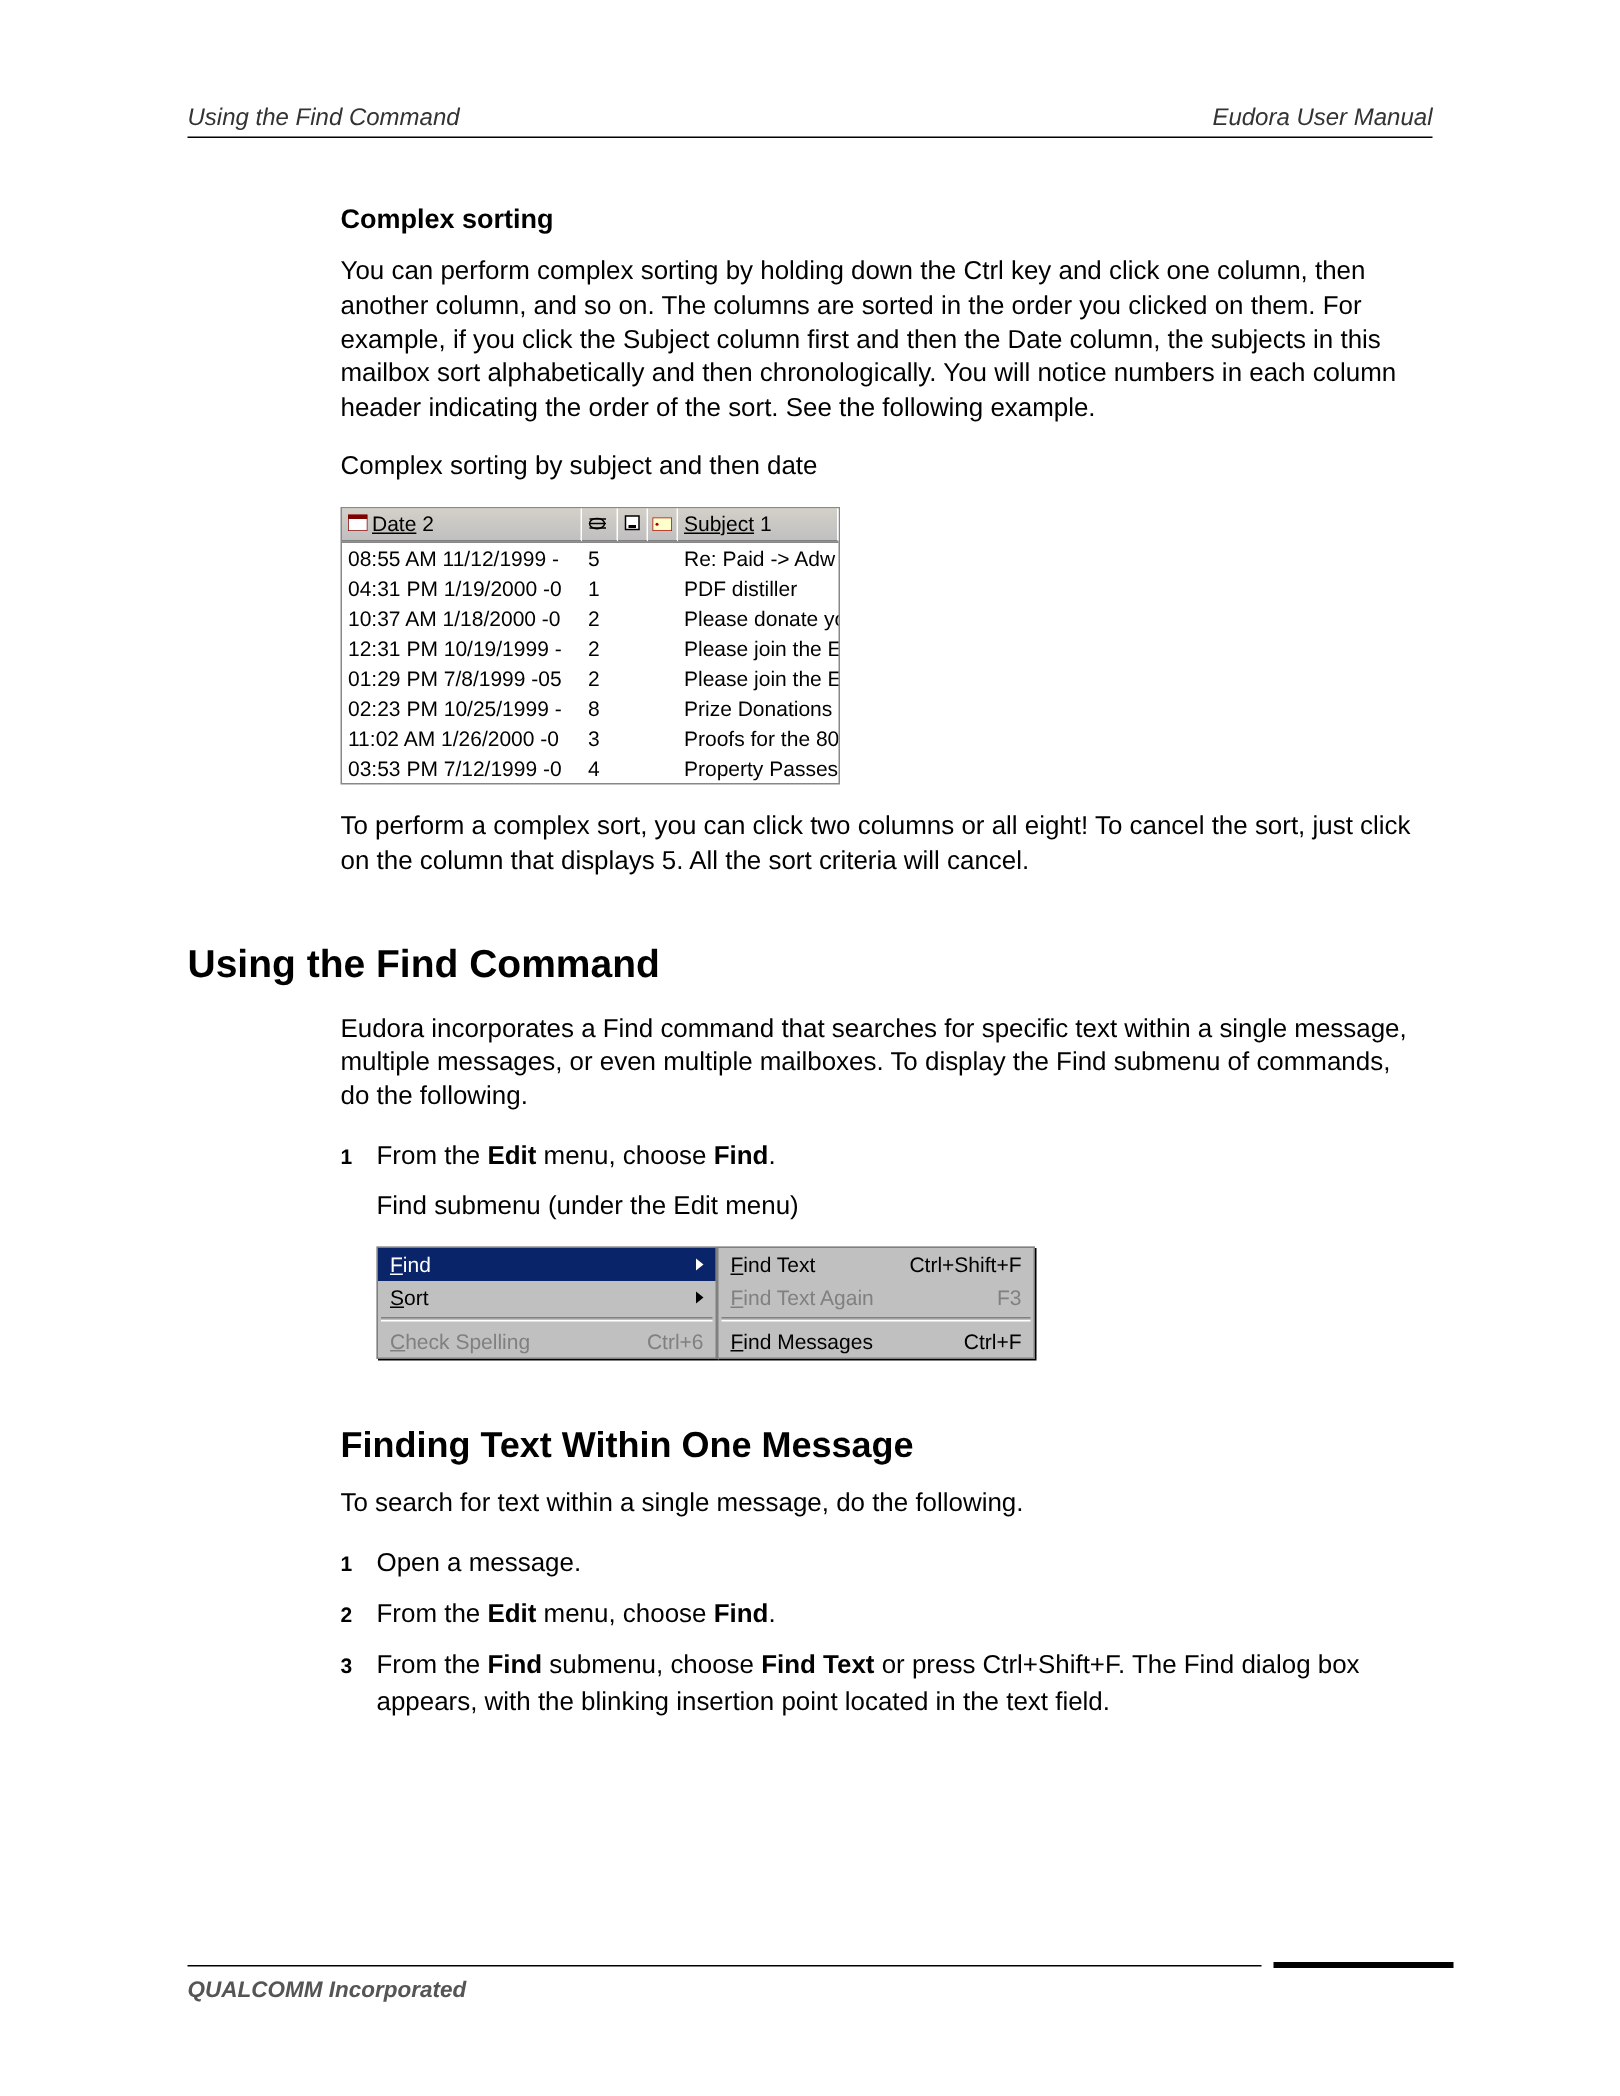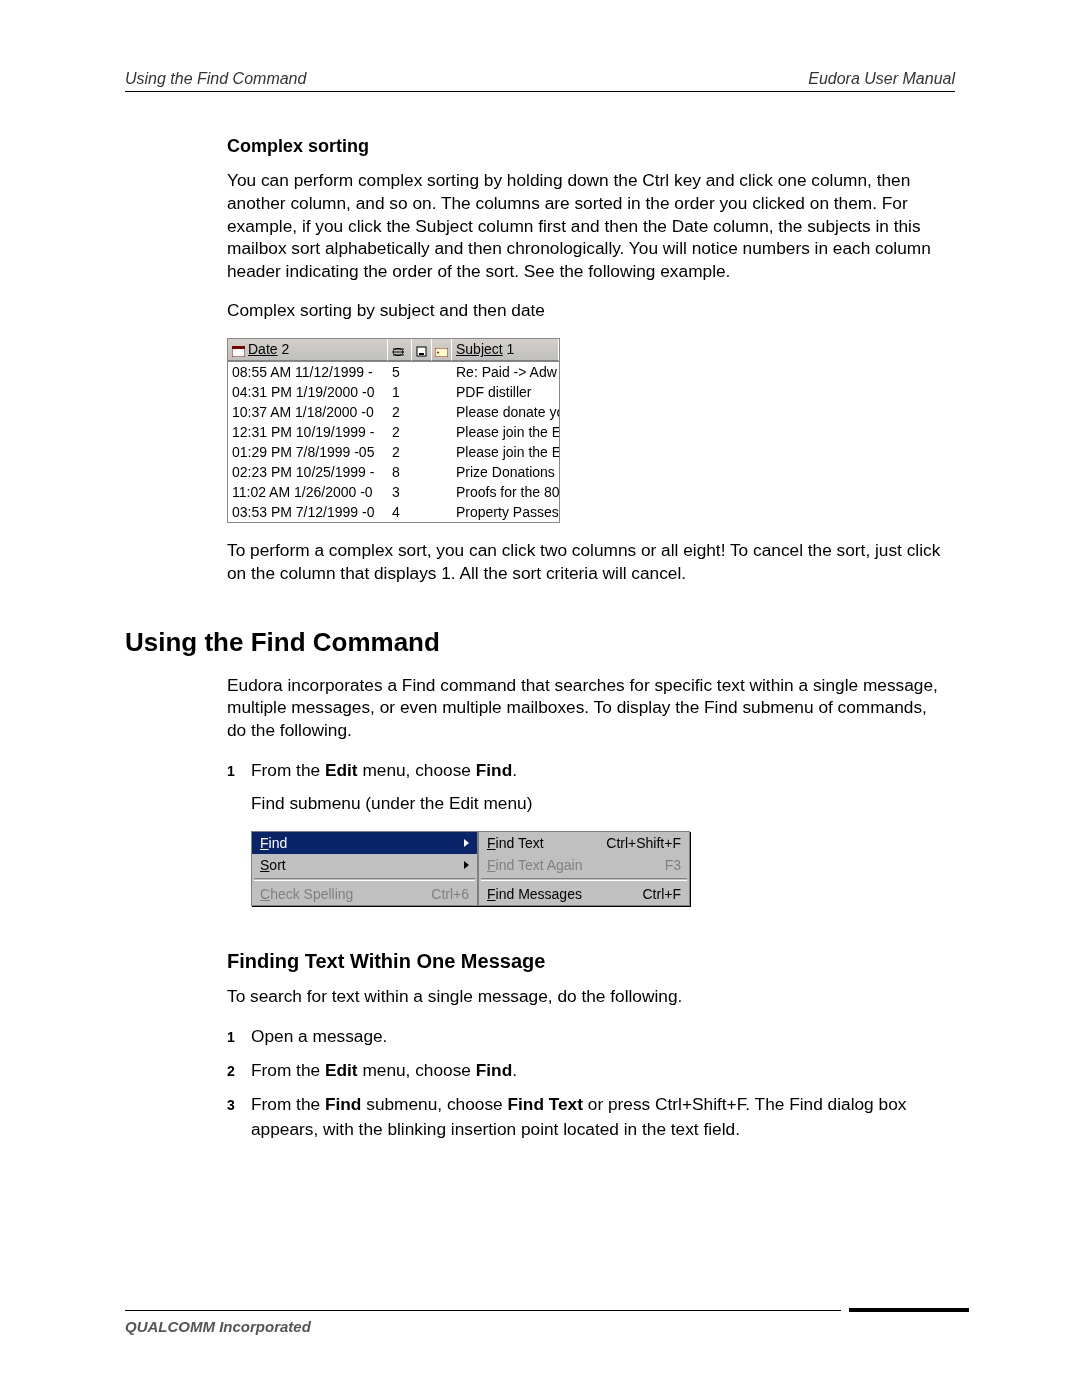--- a/index.html
+++ b/index.html
@@ -46,21 +46,21 @@
   }
   .h2 {
     font-family: Arial, Helvetica, sans-serif;
     font-weight: bold;
     font-size: 26px;
     margin: 42px 0 16px 0;
   }
   .h3 {
     font-family: Arial, Helvetica, sans-serif;
     font-weight: bold;
-    font-size: 20px;
+    font-size: 24px;
     margin: 44px 0 12px 0;
   }
   .step {
     display: flex;
     align-items: baseline;
     font-size: 17.3px;
     line-height: 1.4;
     margin: 0 0 10px 0;
   }
   .step .num {
@@ -88,21 +88,20 @@
     background: #c0c0c0;
     border-bottom: 1px solid #888;
   }
   .sort-table .hdr .col {
     border-right: 1px solid #fff;
     border-bottom: 1px solid #808080;
     padding: 2px 4px;
     box-sizing: border-box;
     height: 22px;
     display: flex;
-    align-items: center;
     gap: 3px;
     background: linear-gradient(#d4d0c8,#c0c0c0);
   }
   .col-date { width: 160px; }
   .col-a    { width: 24px; }
   .col-b    { width: 20px; justify-content: center; }
   .col-c    { width: 20px; justify-content: center; }
   .col-subj { flex: 1; }
   .sort-table .row {
     display: flex;
@@ -310,21 +309,21 @@
           <div class="row">
             <div class="d">03:53 PM 7/12/1999 -0</div>
             <div class="a">4</div>
             <div class="b"></div>
             <div class="c"></div>
             <div class="s">Property Passes</div>
           </div>
         </div>
     </div>
 
-    <p>To perform a complex sort, you can click two columns or all eight! To cancel the sort, just click on the column that displays 1. All the sort criteria will cancel.</p>
+    <p>To perform a complex sort, you can click two columns or all eight! To cancel the sort, just click on the column that displays 5. All the sort criteria will cancel.</p>
   </div>
 
   <div class="h2">Using the Find Command</div>
   <div class="content">
     <p>Eudora incorporates a Find command that searches for specific text within a single message, multiple messages, or even multiple mailboxes. To display the Find submenu of commands, do the following.</p>
 
     <div class="step">
       <span class="num">1</span>
       <span class="txt">
         <span>From the </span><b>Edit</b><span> menu, choose </span><b>Find</b><span>.</span>

